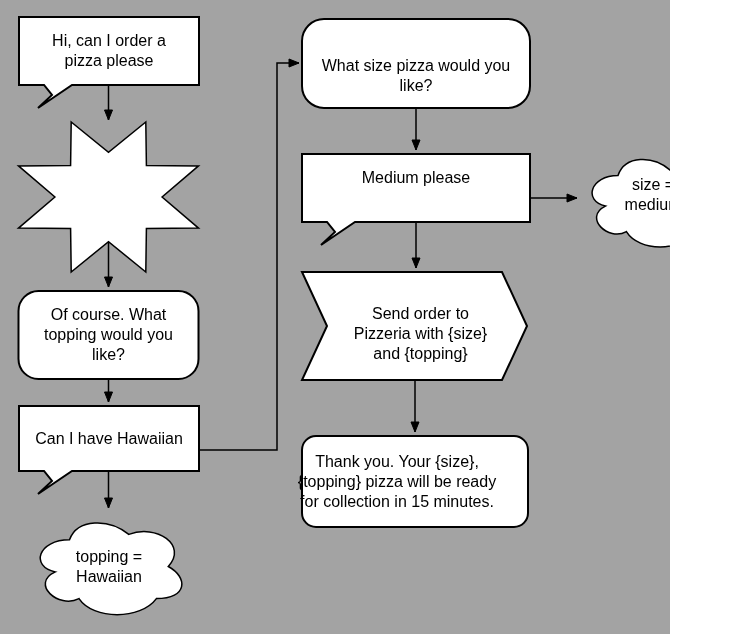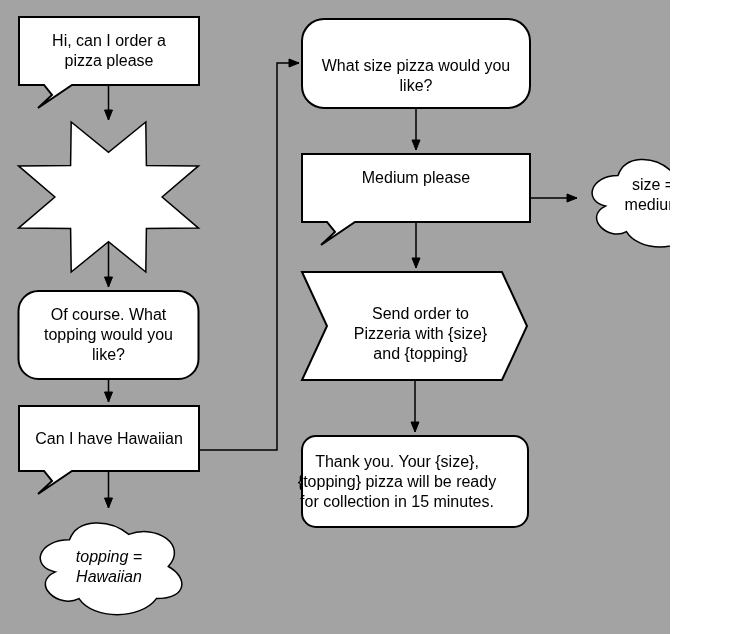--- a/index.html
+++ b/index.html
@@ -75,21 +75,21 @@
 
   <div class="label" style="left:19px; top:406px; width:180px; height:65px;">
     <span style="max-width:176px;">Can I have Hawaiian</span>
   </div>
 
   <div class="label" style="left:18px; top:291px; width:181px; height:88px;">
     <span style="max-width:150px;">Of course. What topping would you like?</span>
   </div>
 
   <div class="label" style="left:30px; top:513px; width:158px; height:107px;">
-    <span style="max-width:100px;font-style:italic;">topping = Hawaiian</span>
+    <span style="max-width:100px;">topping = Hawaiian</span>
   </div>
 
   <div class="label" style="left:302px; top:19px; width:228px; height:89px;">
     <span style="max-width:206px;margin-top:24px;">What size pizza would you like?</span>
   </div>
 
   <div class="label" style="left:302px; top:144px; width:228px; height:68px;">
     <span style="max-width:206px;">Medium please</span>
   </div>
 

